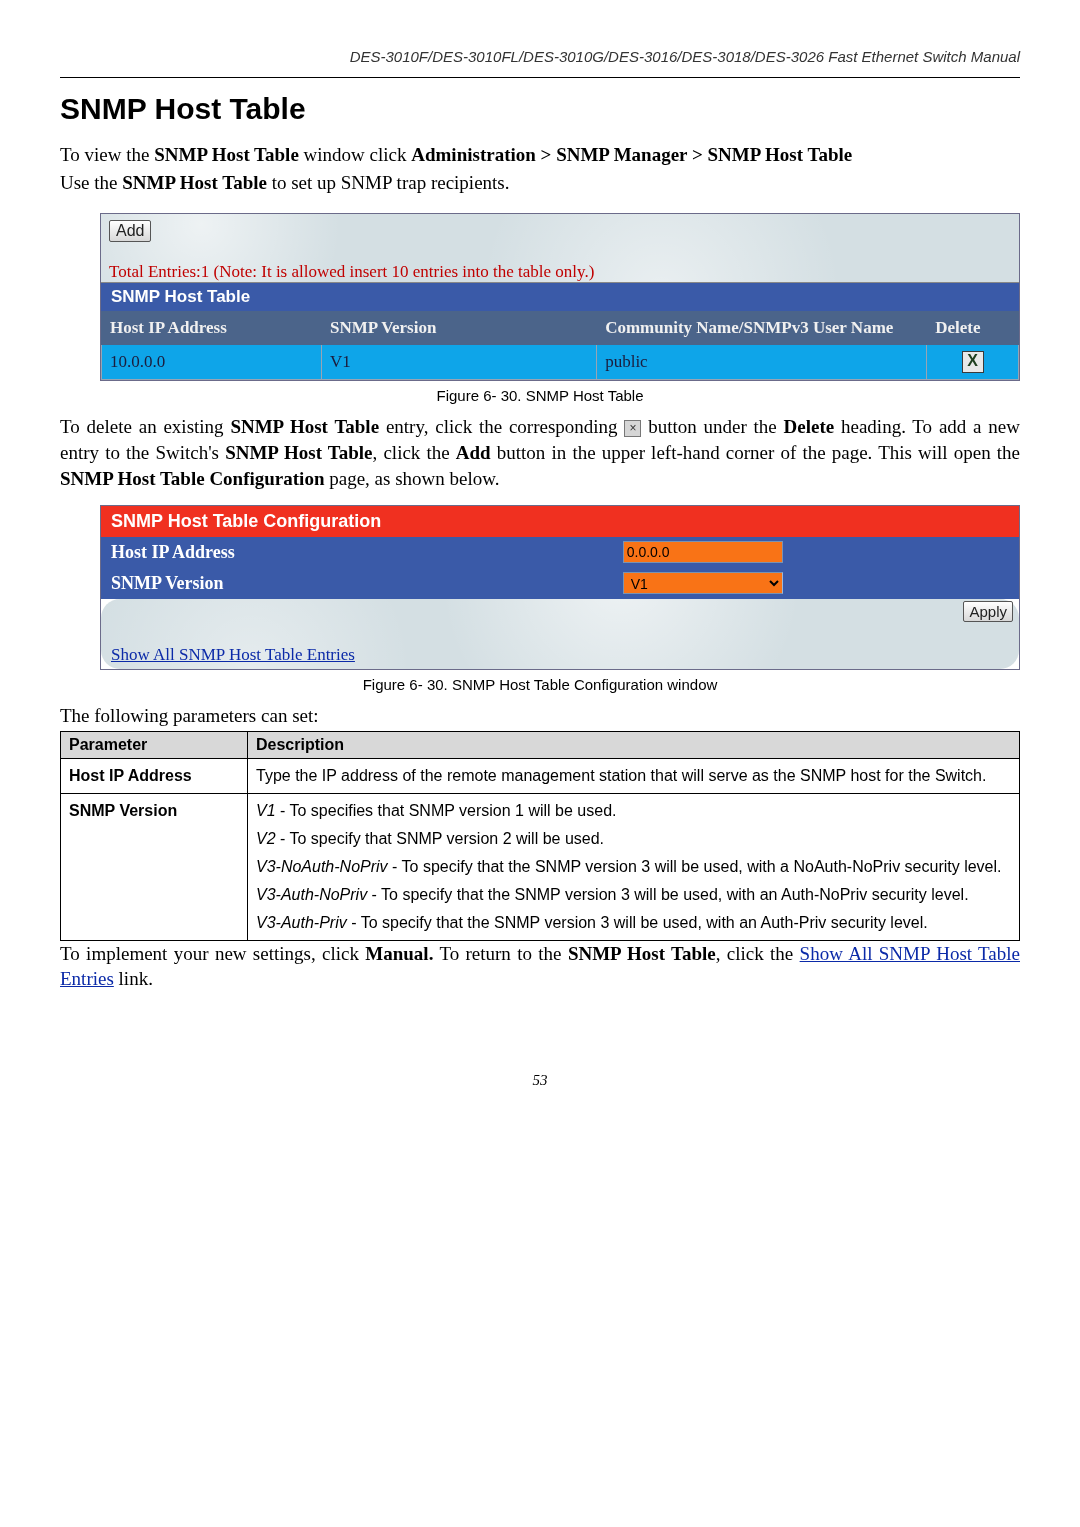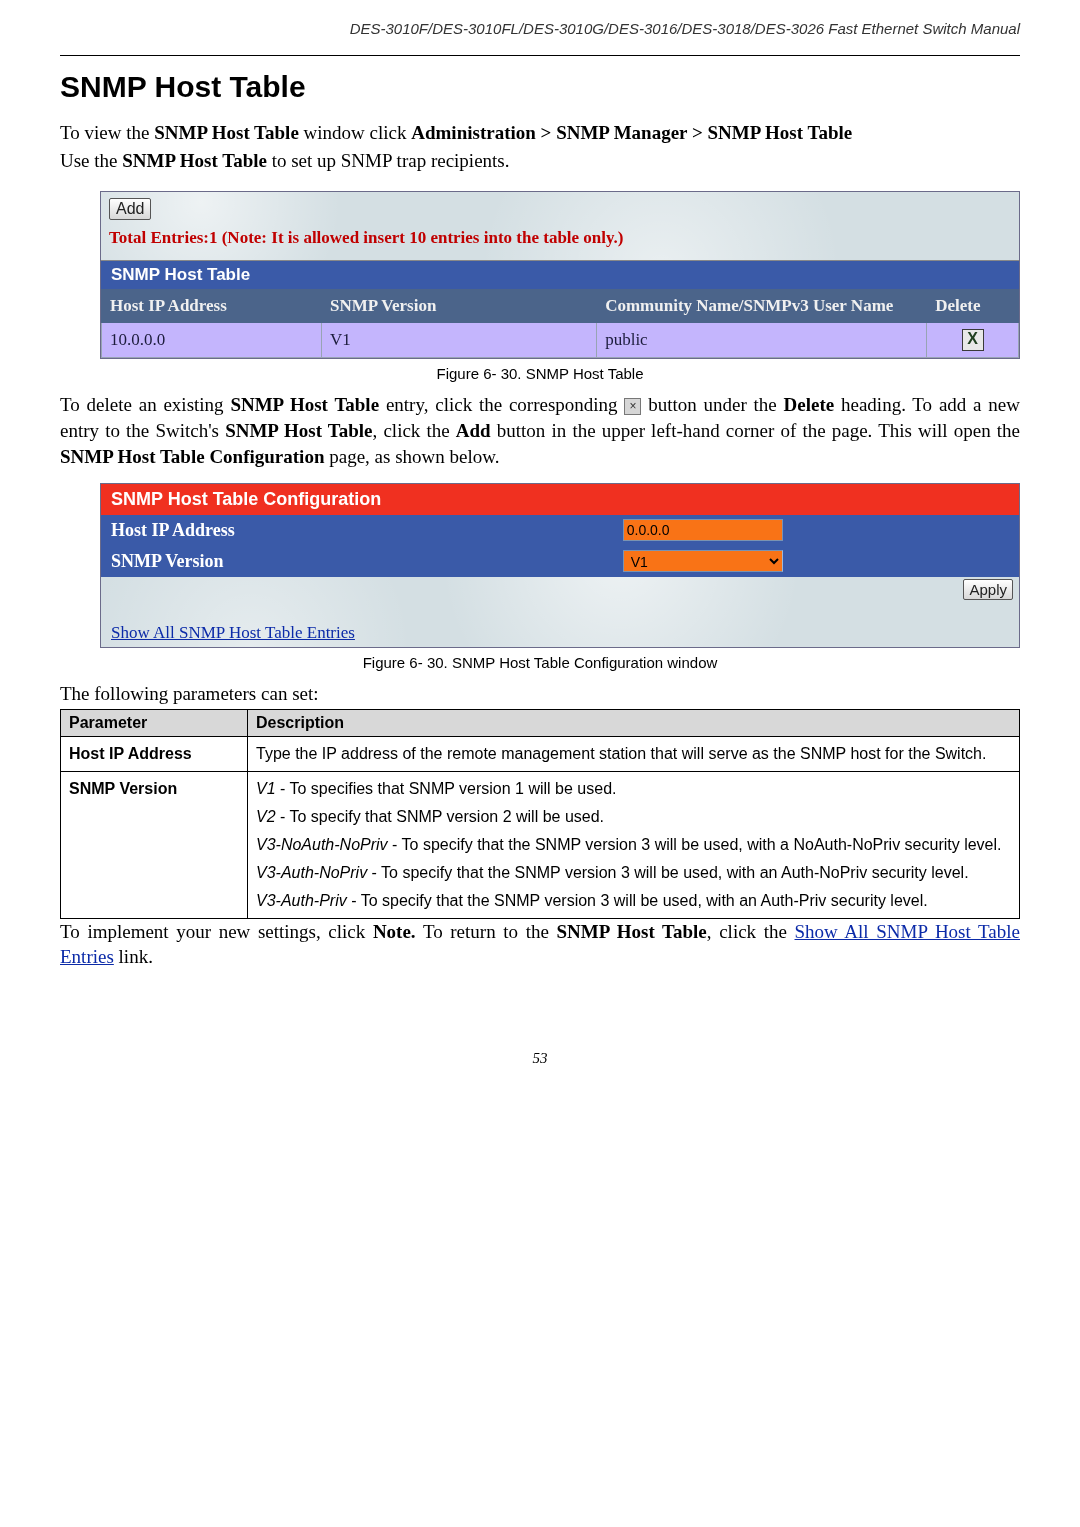--- a/index.html
+++ b/index.html
@@ -15,22 +15,23 @@
     padding: 20px 60px 30px 60px;
     box-sizing: border-box;
   }
   .header-line {
     font-style: italic;
     font-family: Arial, sans-serif;
     font-size: 15px;
     text-align: right;
     color: #333;
     border-bottom: 1.5px solid #000;
-    padding-bottom: 18px;
+    padding-bottom: 12px;
     margin-bottom: 14px;
+    margin-top: 28px;
   }
   h1.page-title {
     font-family: Arial, sans-serif;
     font-weight: bold;
     font-size: 30px;
     margin: 0 0 16px 0;
   }
   p.body-para {
     font-size: 19px;
     margin: 0 0 2px 0;
@@ -59,23 +60,23 @@
     font-family: Arial, sans-serif;
     font-size: 16px;
     color: #222;
     background: linear-gradient(#fff,#d8d8d8);
     border: 1px solid #555;
     border-radius: 2px;
     padding: 1px 6px;
   }
   .total-note {
     position: absolute;
-    bottom: 12px;
+    bottom: 0;
     left: 8px;
-    font-weight: bold;
+    font-weight: normal;
     font-size: 17px;
     color: #c00000;
   }
   .shot1-titlebar {
     background: #3a5aa8;
     color: #fff;
     font-family: Arial, sans-serif;
     font-weight: bold;
     font-size: 17px;
     padding: 4px 10px;
@@ -88,21 +89,21 @@
   .table1 th {
     text-align: left;
     background: #4b648a;
     color: #f0f0f0;
     font-weight: bold;
     border: 1px solid #4b648a;
     padding: 6px 8px;
     font-family: "Times New Roman", serif;
   }
   .table1 td {
-    background: #c4b5fd;
+    background: #0ea5e9;
     border: 1px solid #98a4b4;
     padding: 6px 8px;
     color: #1c1c3c;
     font-family: "Times New Roman", serif;
   }
   .del-cell { text-align: center; }
   .x-btn {
     display: inline-block;
     width: 20px;
     height: 20px;
@@ -176,20 +177,21 @@
   }
   select.sel {
     border-right-color:#9db8d8;
   }
   .shot2-bottom {
     background: #d4dfe3;
     height: 70px;
     position: relative;
     background-image: radial-gradient(circle at 520px -20px, rgba(255,255,255,0.6), rgba(210,220,230,0) 180px),
                       radial-gradient(circle at 150px 70px, rgba(255,255,255,0.4), rgba(210,220,230,0) 160px);
+    border-radius: 19px;
   }
   .apply-btn {
     position: absolute;
     top: 2px;
     right: 6px;
     font-family: Arial, sans-serif;
     font-size: 15px;
     color: #222;
     background: linear-gradient(#fff,#d8d8d8);
     border: 1px solid #555;
@@ -332,17 +334,17 @@
         <div class="desc-block"><span class="ital">V2</span><span> - To specify that SNMP version 2 will be used.</span></div>
         <div class="desc-block"><span class="ital">V3-NoAuth-NoPriv</span><span> - To specify that the SNMP version 3 will be used, with a NoAuth-NoPriv security level.</span></div>
         <div class="desc-block"><span class="ital">V3-Auth-NoPriv</span><span> - To specify that the SNMP version 3 will be used, with an Auth-NoPriv security level.</span></div>
         <div class="desc-block"><span class="ital">V3-Auth-Priv</span><span> - To specify that the SNMP version 3 will be used, with an Auth-Priv security level.</span></div>
       </td>
     </tr>
   </tbody>
     </table>
 
   <p class="body-para footer-p">
-    <span>To implement your new settings, click </span><span class="bold">Note.</span><span> To return to the </span><span class="bold">SNMP Host Table</span><span>, click the </span><span class="link-text">Show All SNMP Host Table Entries</span><span> link.</span>
+    <span>To implement your new settings, click </span><span class="bold">Manual.</span><span> To return to the </span><span class="bold">SNMP Host Table</span><span>, click the </span><span class="link-text">Show All SNMP Host Table Entries</span><span> link.</span>
   </p>
 
   <div class="page-num">53</div>
 </div>
 
 </body></html>

